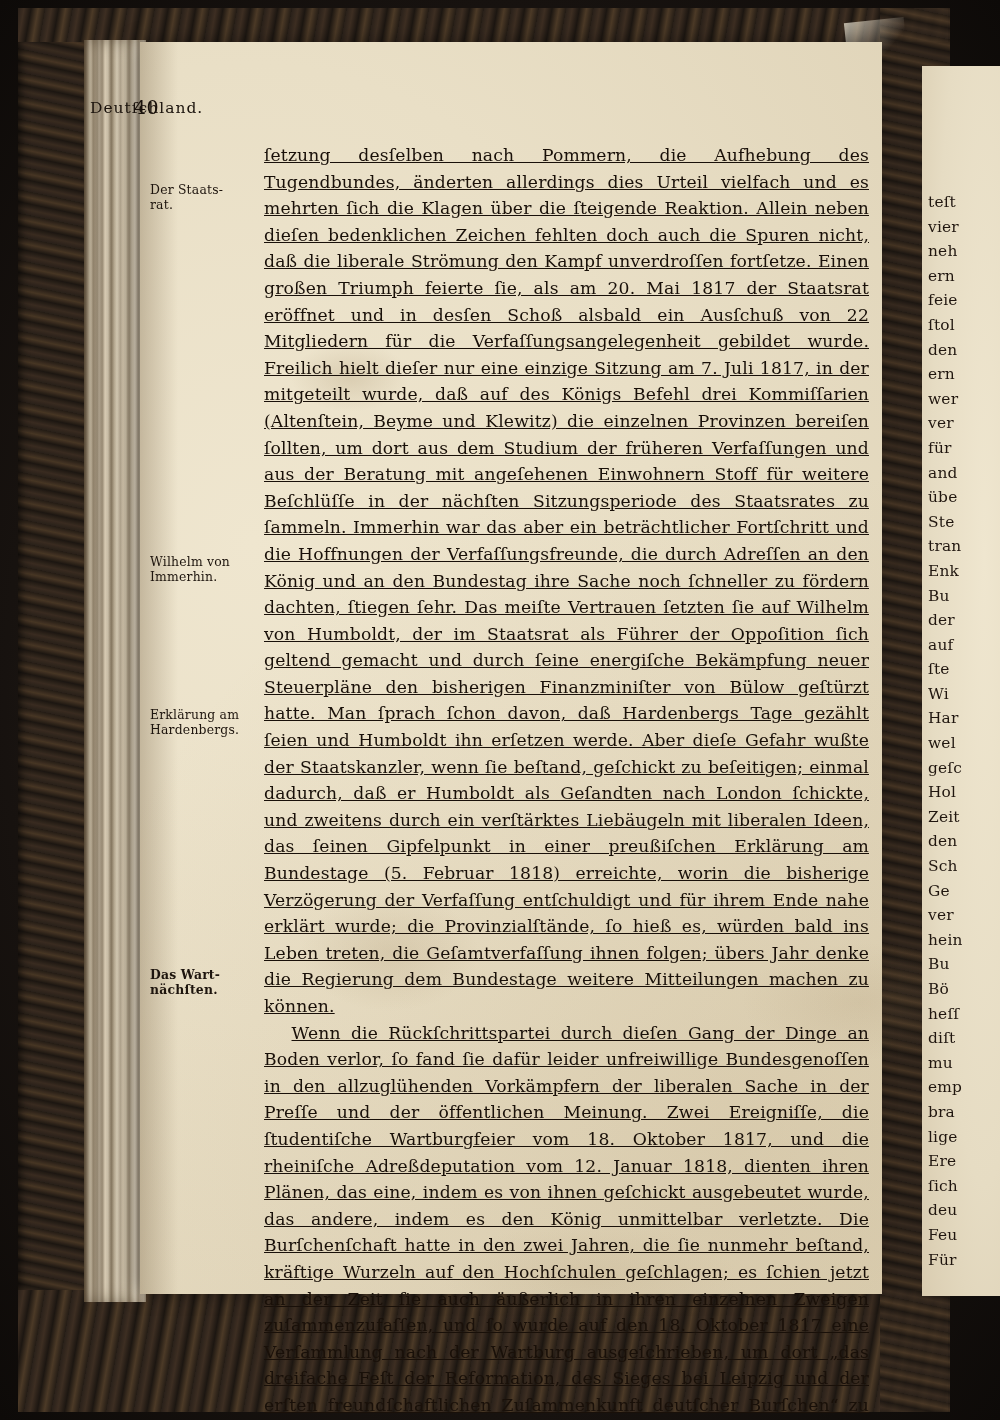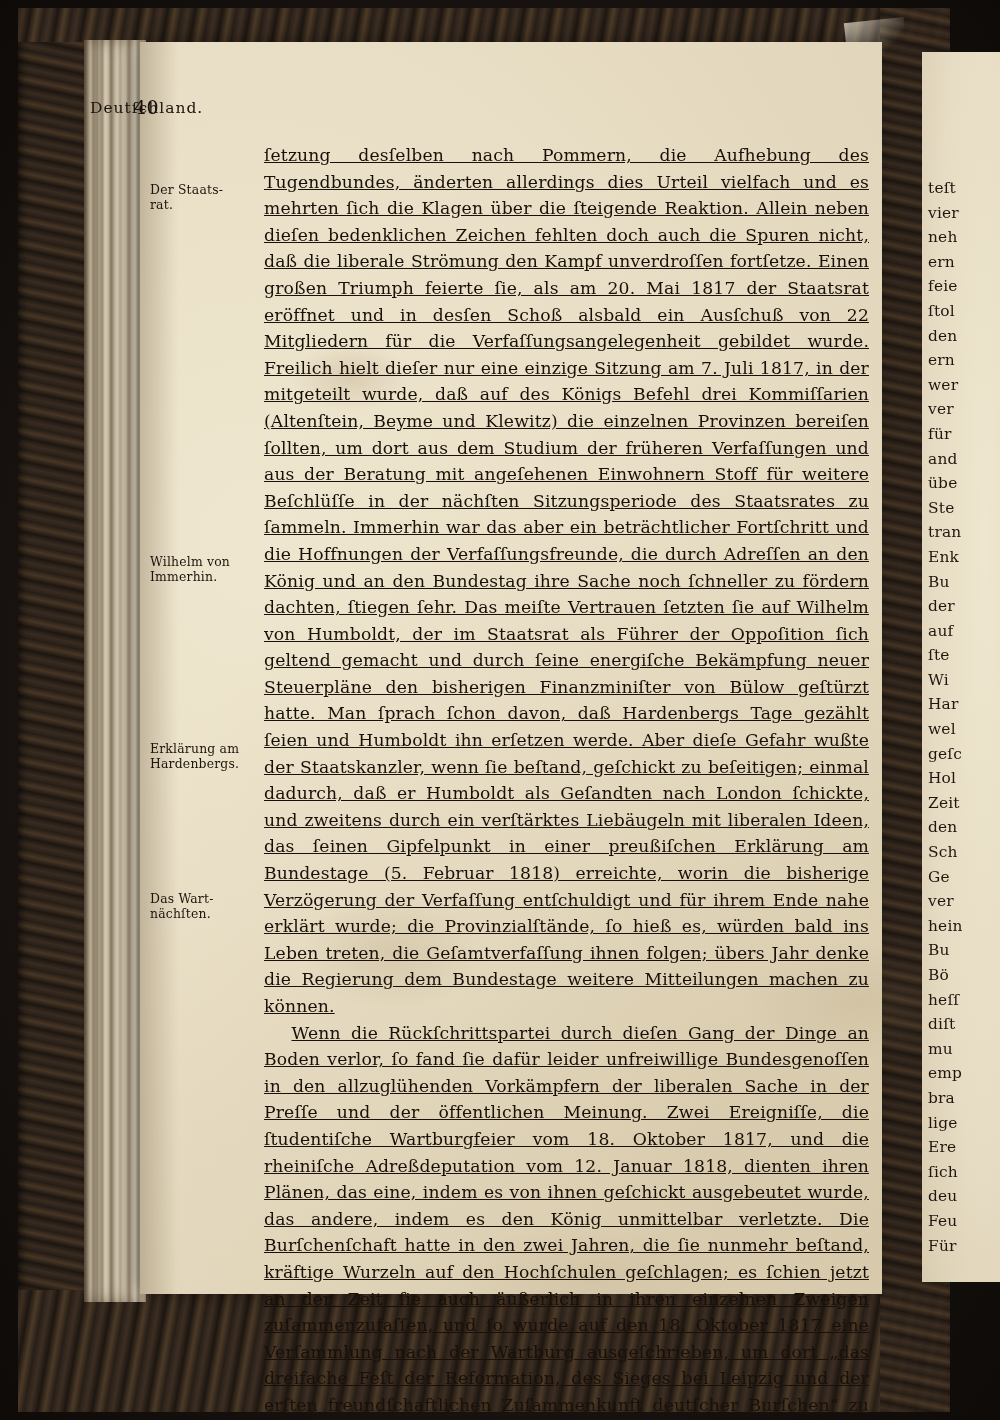--- a/index.html
+++ b/index.html
@@ -93,21 +93,21 @@
     position: absolute; inset: 0;
     background:
       linear-gradient(90deg, rgba(120,100,70,.35) 0px, rgba(120,100,70,0) 38px),
       radial-gradient(circle at 80% 88%, rgba(170,145,100,.18), rgba(0,0,0,0) 55%);
     pointer-events: none;
   }
 
   
   .page-next {
     position: absolute;
-    left: 922px; top: 52px;
+    left: 922px; top: 66px;
     width: 78px; height: 1230px;
     background: radial-gradient(ellipse at 80% 40%, #efe6cf 0%, #e6dcc3 60%, #d9ccb0 100%);
     overflow: hidden;
   }
   .page-next .nextcol {
     position: absolute;
     left: 6px; top: 124px;
     width: 74px;
     font-size: 15.4px;
     line-height: 24.6px;
@@ -206,25 +206,25 @@
   <div class="running-head">Deutſchland.</div>
 
   <div class="sidenote" style="left:150px; top:183px;">
     <div>Der Staats-</div>
     <div>rat.</div>
   </div>
   <div class="sidenote" style="left:150px; top:555px;">
     <div>Wilhelm von</div>
     <div>Immerhin.</div>
   </div>
-  <div class="sidenote" style="left:150px; top:742px;">
+  <div class="sidenote" style="left:150px; top:708px;">
     <div>Erklärung am</div>
     <div>Hardenbergs.</div>
   </div>
-  <div class="sidenote" style="left:150px; top:892px;">
+  <div class="sidenote" style="left:150px; top:968px;font-weight:bold;">
     <div>Das Wart-</div>
     <div>nächſten.</div>
   </div>
 
   <div class="body">
     <p>ſetzung desſelben nach Pommern, die Aufhebung des Tugendbundes, änderten allerdings dies Urteil vielfach und es mehrten ſich die Klagen über die ſteigende Reaktion. Allein neben dieſen bedenklichen Zeichen fehlten doch auch die Spuren nicht, daß die liberale Strömung den Kampf unverdroſſen fortſetze. Einen großen Triumph feierte ſie, als am 20. Mai 1817 der Staatsrat eröffnet und in desſen Schoß alsbald ein Ausſchuß von 22 Mitgliedern für die Verfaſſungsangelegenheit gebildet wurde. Freilich hielt dieſer nur eine einzige Sitzung am 7. Juli 1817, in der mitgeteilt wurde, daß auf des Königs Befehl drei Kommiſſarien (Altenſtein, Beyme und Klewitz) die einzelnen Provinzen bereiſen ſollten, um dort aus dem Studium der früheren Verfaſſungen und aus der Beratung mit angeſehenen Einwohnern Stoff für weitere Beſchlüſſe in der nächſten Sitzungsperiode des Staatsrates zu ſammeln. Immerhin war das aber ein beträchtlicher Fortſchritt und die Hoffnungen der Verfaſſungsfreunde, die durch Adreſſen an den König und an den Bundestag ihre Sache noch ſchneller zu fördern dachten, ſtiegen ſehr. Das meiſte Vertrauen ſetzten ſie auf Wilhelm von Humboldt, der im Staatsrat als Führer der Oppoſition ſich geltend gemacht und durch ſeine energiſche Bekämpfung neuer Steuerpläne den bisherigen Finanzminiſter von Bülow geſtürzt hatte. Man ſprach ſchon davon, daß Hardenbergs Tage gezählt ſeien und Humboldt ihn erſetzen werde. Aber dieſe Gefahr wußte der Staatskanzler, wenn ſie beſtand, geſchickt zu beſeitigen; einmal dadurch, daß er Humboldt als Geſandten nach London ſchickte, und zweitens durch ein verſtärktes Liebäugeln mit liberalen Ideen, das ſeinen Gipfelpunkt in einer preußiſchen Erklärung am Bundestage (5. Februar 1818) erreichte, worin die bisherige Verzögerung der Verfaſſung entſchuldigt und für ihrem Ende nahe erklärt wurde; die Provinzialſtände, ſo hieß es, würden bald ins Leben treten, die Geſamtverfaſſung ihnen folgen; übers Jahr denke die Regierung dem Bundestage weitere Mitteilungen machen zu können.</p>
     <p class="indent">Wenn die Rückſchrittspartei durch dieſen Gang der Dinge an Boden verlor, ſo fand ſie dafür leider unfreiwillige Bundesgenoſſen in den allzuglühenden Vorkämpfern der liberalen Sache in der Preſſe und der öffentlichen Meinung. Zwei Ereigniſſe, die ſtudentiſche Wartburgfeier vom 18. Oktober 1817, und die rheiniſche Adreßdeputation vom 12. Januar 1818, dienten ihren Plänen, das eine, indem es von ihnen geſchickt ausgebeutet wurde, das andere, indem es den König unmittelbar verletzte. Die Burſchenſchaft hatte in den zwei Jahren, die ſie nunmehr beſtand, kräftige Wurzeln auf den Hochſchulen geſchlagen; es ſchien jetzt an der Zeit ſie auch äußerlich in ihren einzelnen Zweigen zuſammenzufaſſen, und ſo wurde auf den 18. Oktober 1817 eine Verſammlung nach der Wartburg ausgeſchrieben, um dort „das dreifache Feſt der Reformation, des Sieges bei Leipzig und der erſten freundſchaftlichen Zuſammenkunft deutſcher Burſchen“ zu begehen. Die ſtädtiſchen Behörden von Eiſenach, die Geiſtlichkeit, einige Jenenſer Profeſſoren nahmen teil; an alle pro-</p>
   </div>
 
   <div class="page-next">

